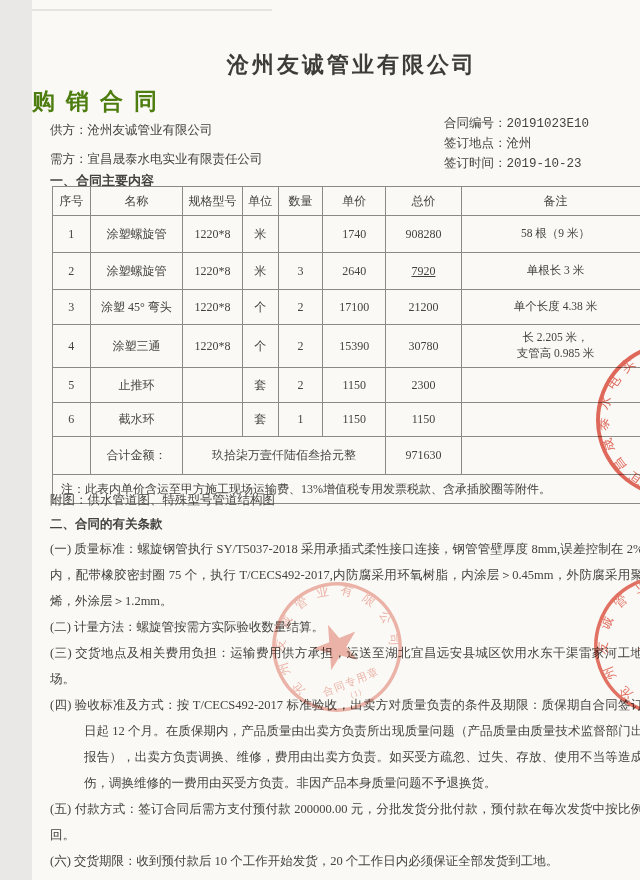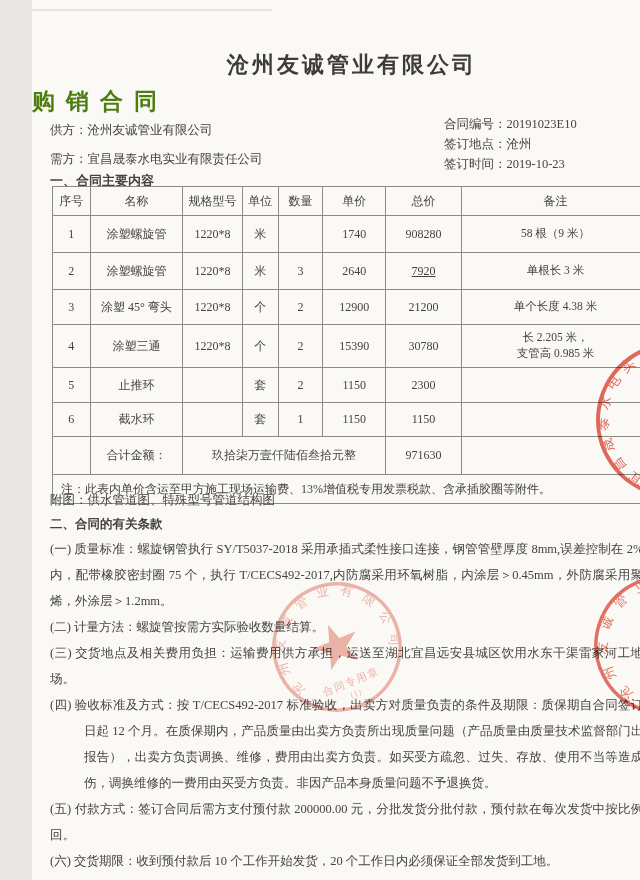--- a/index.html
+++ b/index.html
@@ -22,21 +22,21 @@
     letter-spacing:3px;color:#3e3c39;
   }
   .doc-title{
     position:absolute;left:0;top:86px;width:100%;
     text-align:left;font-size:23px;font-weight:600;
     letter-spacing:11px;color:#4d7c0f;
   }
   .line{position:absolute;font-size:12.5px;white-space:nowrap;}
   .supplier-line{left:18px;top:122px;}
   .buyer-line{left:18px;top:151px;}
-  .meta{position:absolute;left:412px;top:114px;font-size:12.5px;line-height:20px;}
+  .meta{position:absolute;left:412px;top:114px;font-size:12.5px;line-height:20px;font-family:Liberation Mono, monospace;}
   .meta div{white-space:nowrap;}
   .sec-heading{position:absolute;left:18px;top:172px;font-size:13px;font-weight:600;}
 
   table.items{
     position:absolute;left:20px;top:186px;width:598px;
     border-collapse:collapse;table-layout:fixed;
     font-size:12px;color:#45433f;
   }
   table.items td,table.items th{
     border:1px solid #8b8a87;text-align:center;vertical-align:middle;
@@ -123,21 +123,21 @@
           <td style="height: 34px;">2640</td>
           <td style="height: 34px; text-decoration: underline;">7920</td>
           <td class="remark" style="height: 34px;">单根长 3 米</td>
         </tr>
         <tr>
           <td style="height: 32px;">3</td>
           <td style="height: 32px;">涂塑 45° 弯头</td>
           <td style="height: 32px;">1220*8</td>
           <td style="height: 32px;">个</td>
           <td style="height: 32px;">2</td>
-          <td style="height: 32px;">12900</td>
+          <td style="height: 32px;">17100</td>
           <td style="height: 32px;">21200</td>
           <td class="remark" style="height: 32px;">单个长度 4.38 米</td>
         </tr>
         <tr>
           <td style="height: 40px;">4</td>
           <td style="height: 40px;">涂塑三通</td>
           <td style="height: 40px;">1220*8</td>
           <td style="height: 40px;">个</td>
           <td style="height: 40px;">2</td>
           <td style="height: 40px;">15390</td>

